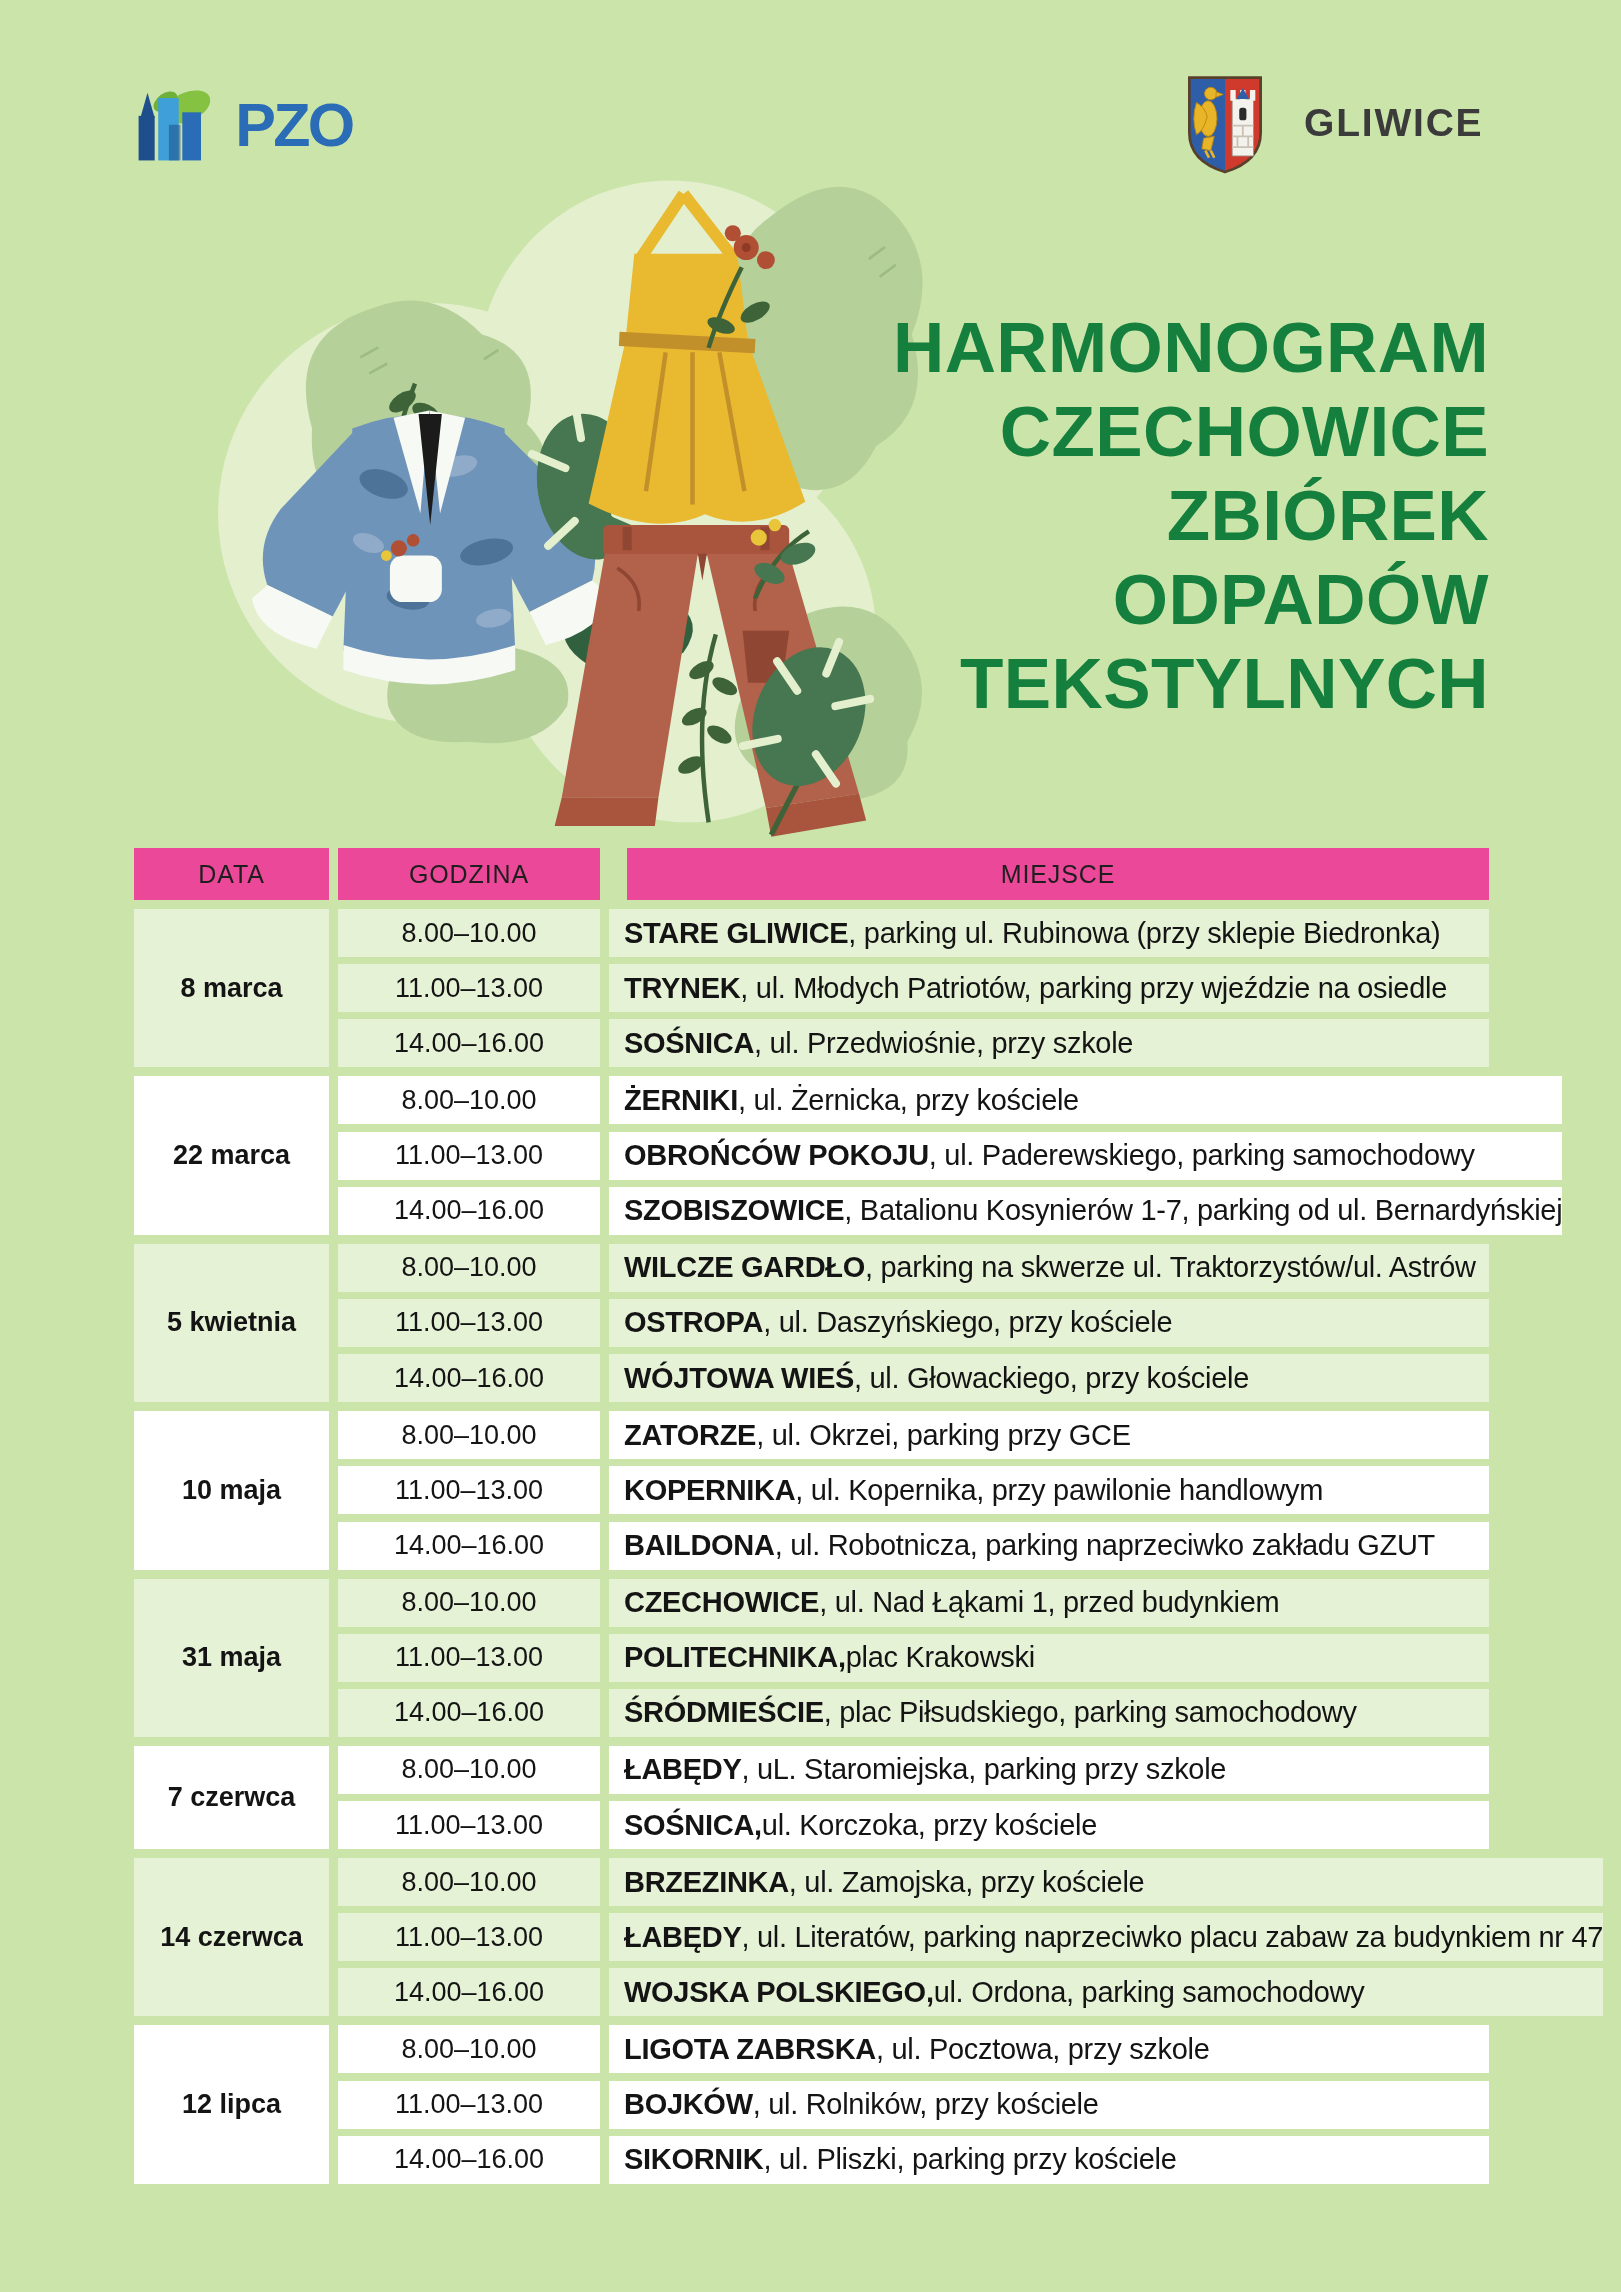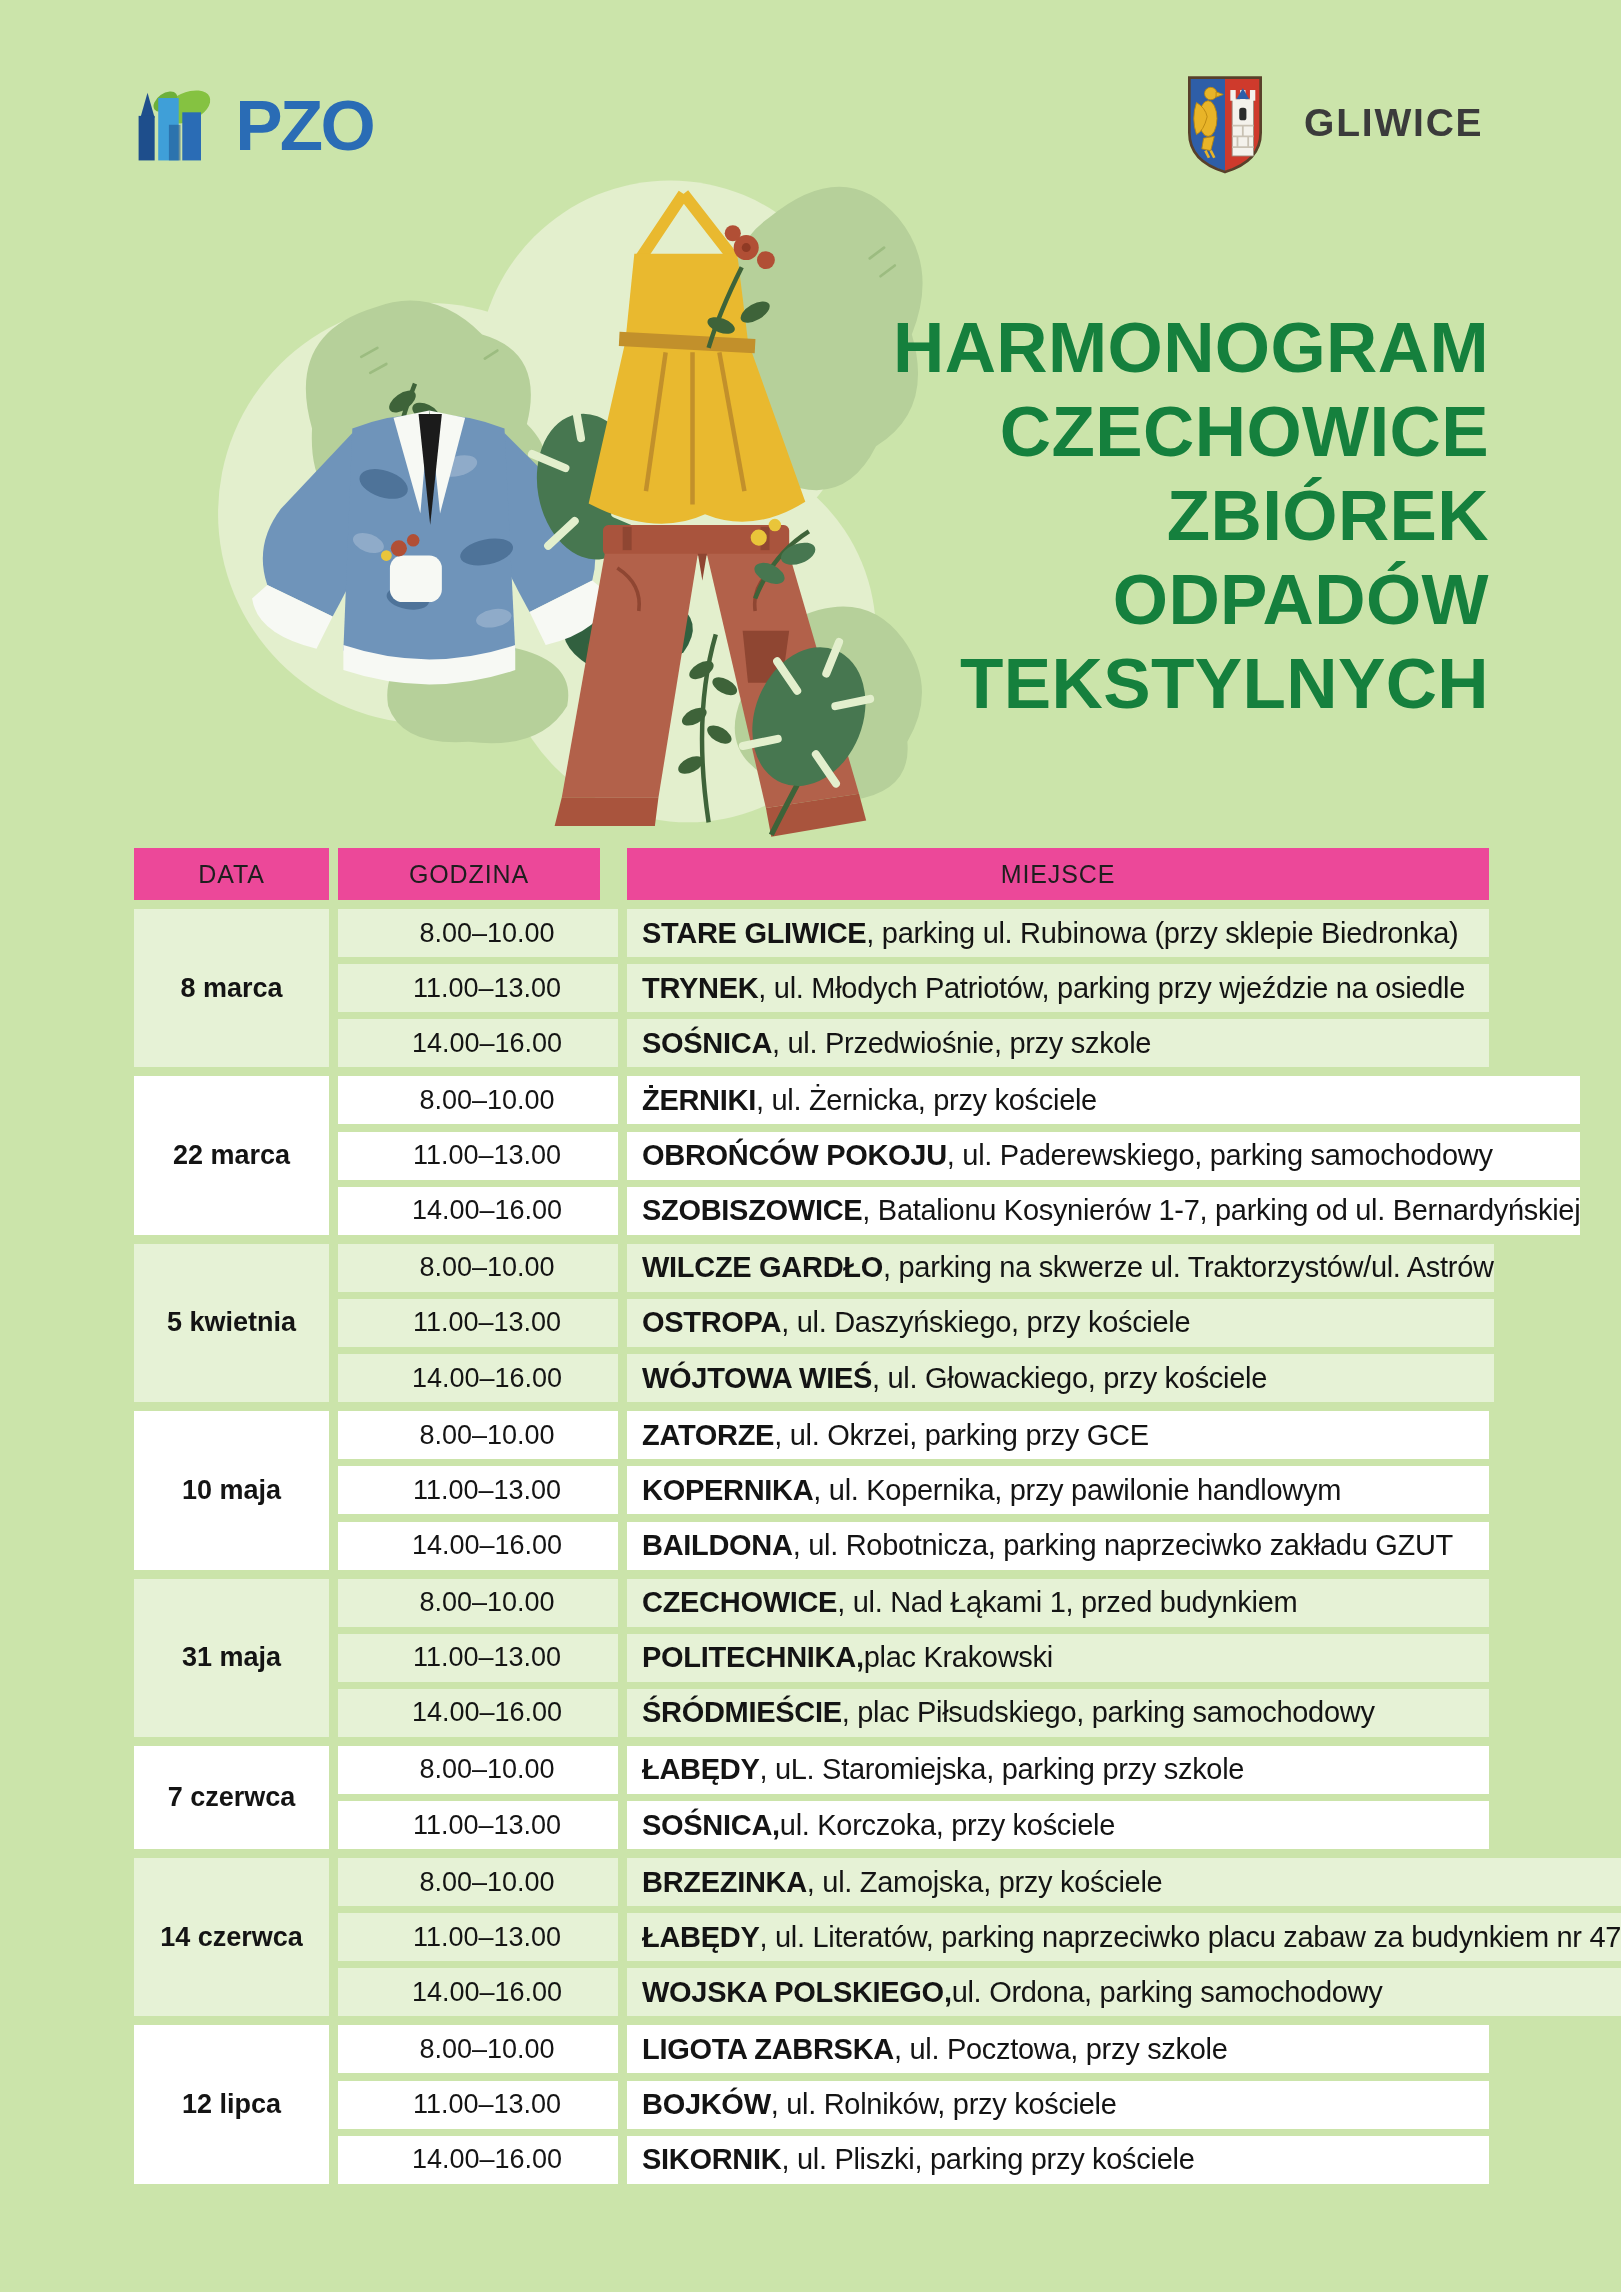--- a/index.html
+++ b/index.html
@@ -7,21 +7,21 @@
     width:1622px; height:2293px;
     background:#cbe4aa;
     position:relative;
     overflow:hidden;
     font-family:"Liberation Sans","DejaVu Sans",sans-serif;
     color:#141414;
   }
 
   
   .pzo-logo { position:absolute; left:133px; top:82px; display:flex; align-items:flex-end; gap:7.2px; }
-  .pzo-text { font-size:71px; font-weight:bold; color:#2a6cb5; letter-spacing:-2.7px; line-height:77px; }
+  .pzo-text { font-size:61px; font-weight:bold; color:#2a6cb5; letter-spacing:-2.7px; line-height:77px; }
 
   .city-logo { position:absolute; left:1184px; top:72px; display:flex; align-items:center; gap:38px; }
   .city-text { font-size:39px; font-weight:bold; color:#3b3b3b; letter-spacing:1.8px; }
 
   
   .illustration { position:absolute; left:218px; top:133px; width:727px; height:709px; }
 
   
   .poster-title {
     position:absolute; right:133px; top:306px;
@@ -50,21 +50,20 @@
     width:195px; flex:none;
     display:flex; align-items:center; justify-content:center;
     font-size:27px; font-weight:bold;
   }
   .rows { display:flex; flex-direction:column; gap:7.2px; flex:1; }
   .row { display:flex; gap:9px; height:48px; }
   .time-cell {
     width:262px; flex:none;
     display:flex; align-items:center; justify-content:center;
     font-size:27px;
-    padding-left:18px;
   }
   .place-cell {
     flex:1; display:flex; align-items:center;
     padding-left:15px; font-size:29px;
     letter-spacing:-0.3px; white-space:nowrap; overflow:hidden;
   }
   .place-name { font-weight:bold; }
 </style>
 </head>
 <body>

